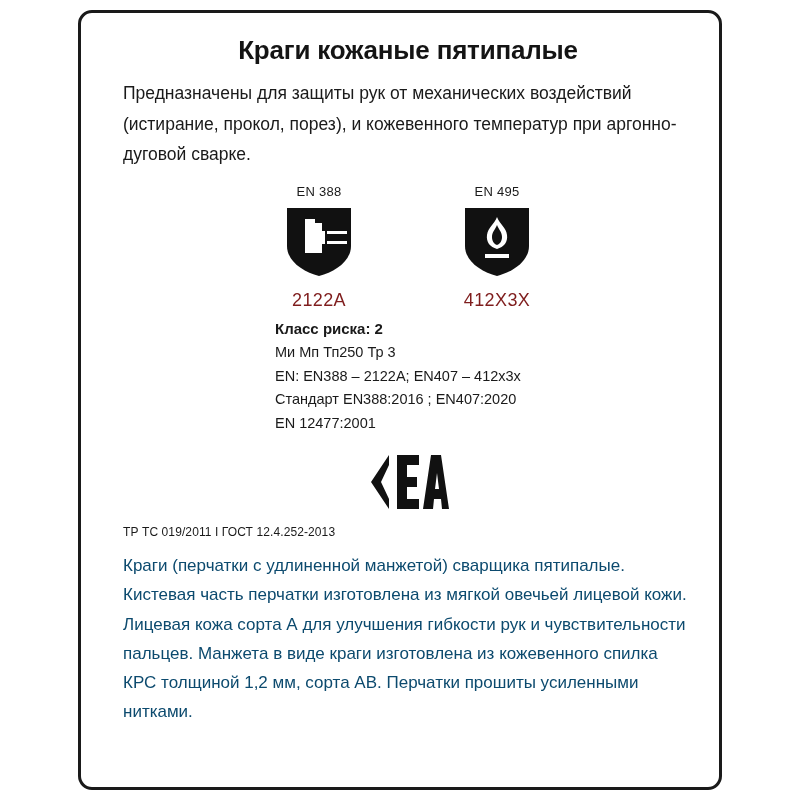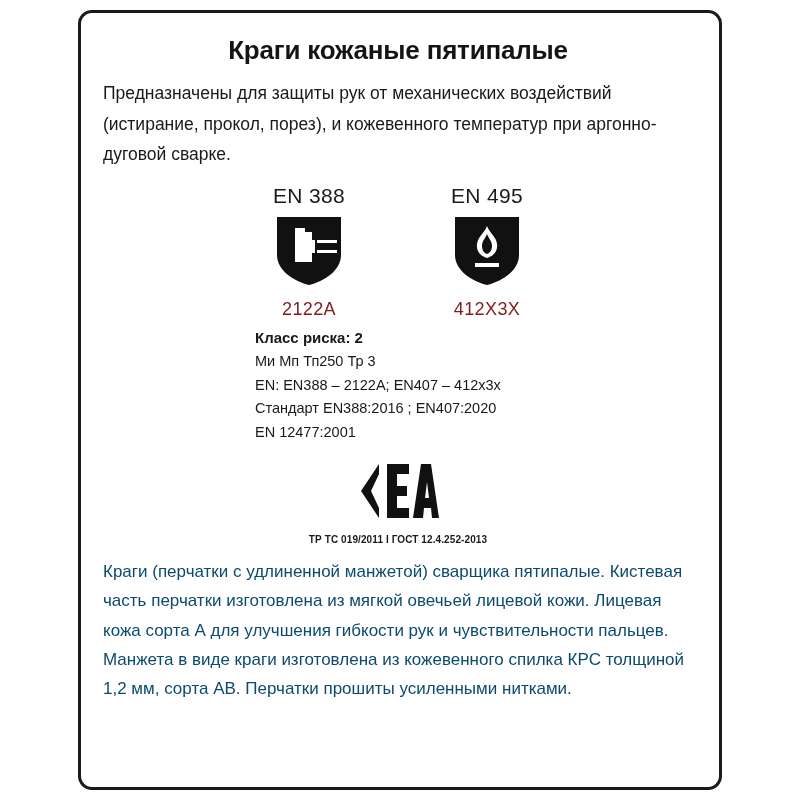--- a/index.html
+++ b/index.html
@@ -24,21 +24,21 @@
     border-radius: 14px;
     box-sizing: border-box;
     background: #ffffff;
   }
   .inner {
     position: absolute;
     left: 0;
     top: 0;
     right: 0;
     bottom: 0;
-    padding: 16px 26px 0 22px;
+    padding: 16px 26px 0 42px;
     box-sizing: border-box;
   }
   .title {
     text-align: center;
     font-size: 26px;
     font-weight: bold;
     letter-spacing: -0.2px;
     margin: 6px 0 12px 0;
     color: #141414;
   }
@@ -53,21 +53,21 @@
     display: flex;
     justify-content: center;
     gap: 58px;
     margin-top: 14px;
   }
   .picto {
     width: 120px;
     text-align: center;
   }
   .picto-label {
-    font-size: 21px;
+    font-size: 13px;
     color: #1a1a1a;
     margin-bottom: 6px;
     letter-spacing: 0.3px;
   }
   .picto-svg {
     height: 74px;
     display: flex;
     align-items: center;
     justify-content: center;
   }
@@ -89,26 +89,25 @@
   .spec-line.bold {
     font-weight: bold;
     font-size: 15px;
   }
   .eac-wrap {
     display: flex;
     justify-content: center;
     margin-top: 16px;
   }
   .eac-caption {
-    text-align: center;
-    font-size: 10px;
+    text-align: left;
+    font-size: 12px;
     margin-top: 8px;
     color: #1a1a1a;
     letter-spacing: 0.1px;
-    font-weight: bold;
   }
   .body-text {
     font-size: 17px;
     line-height: 1.72;
     color: #0c4a6e;
     margin-top: 12px;
     text-align: left;
   }
 </style>
 </head>

